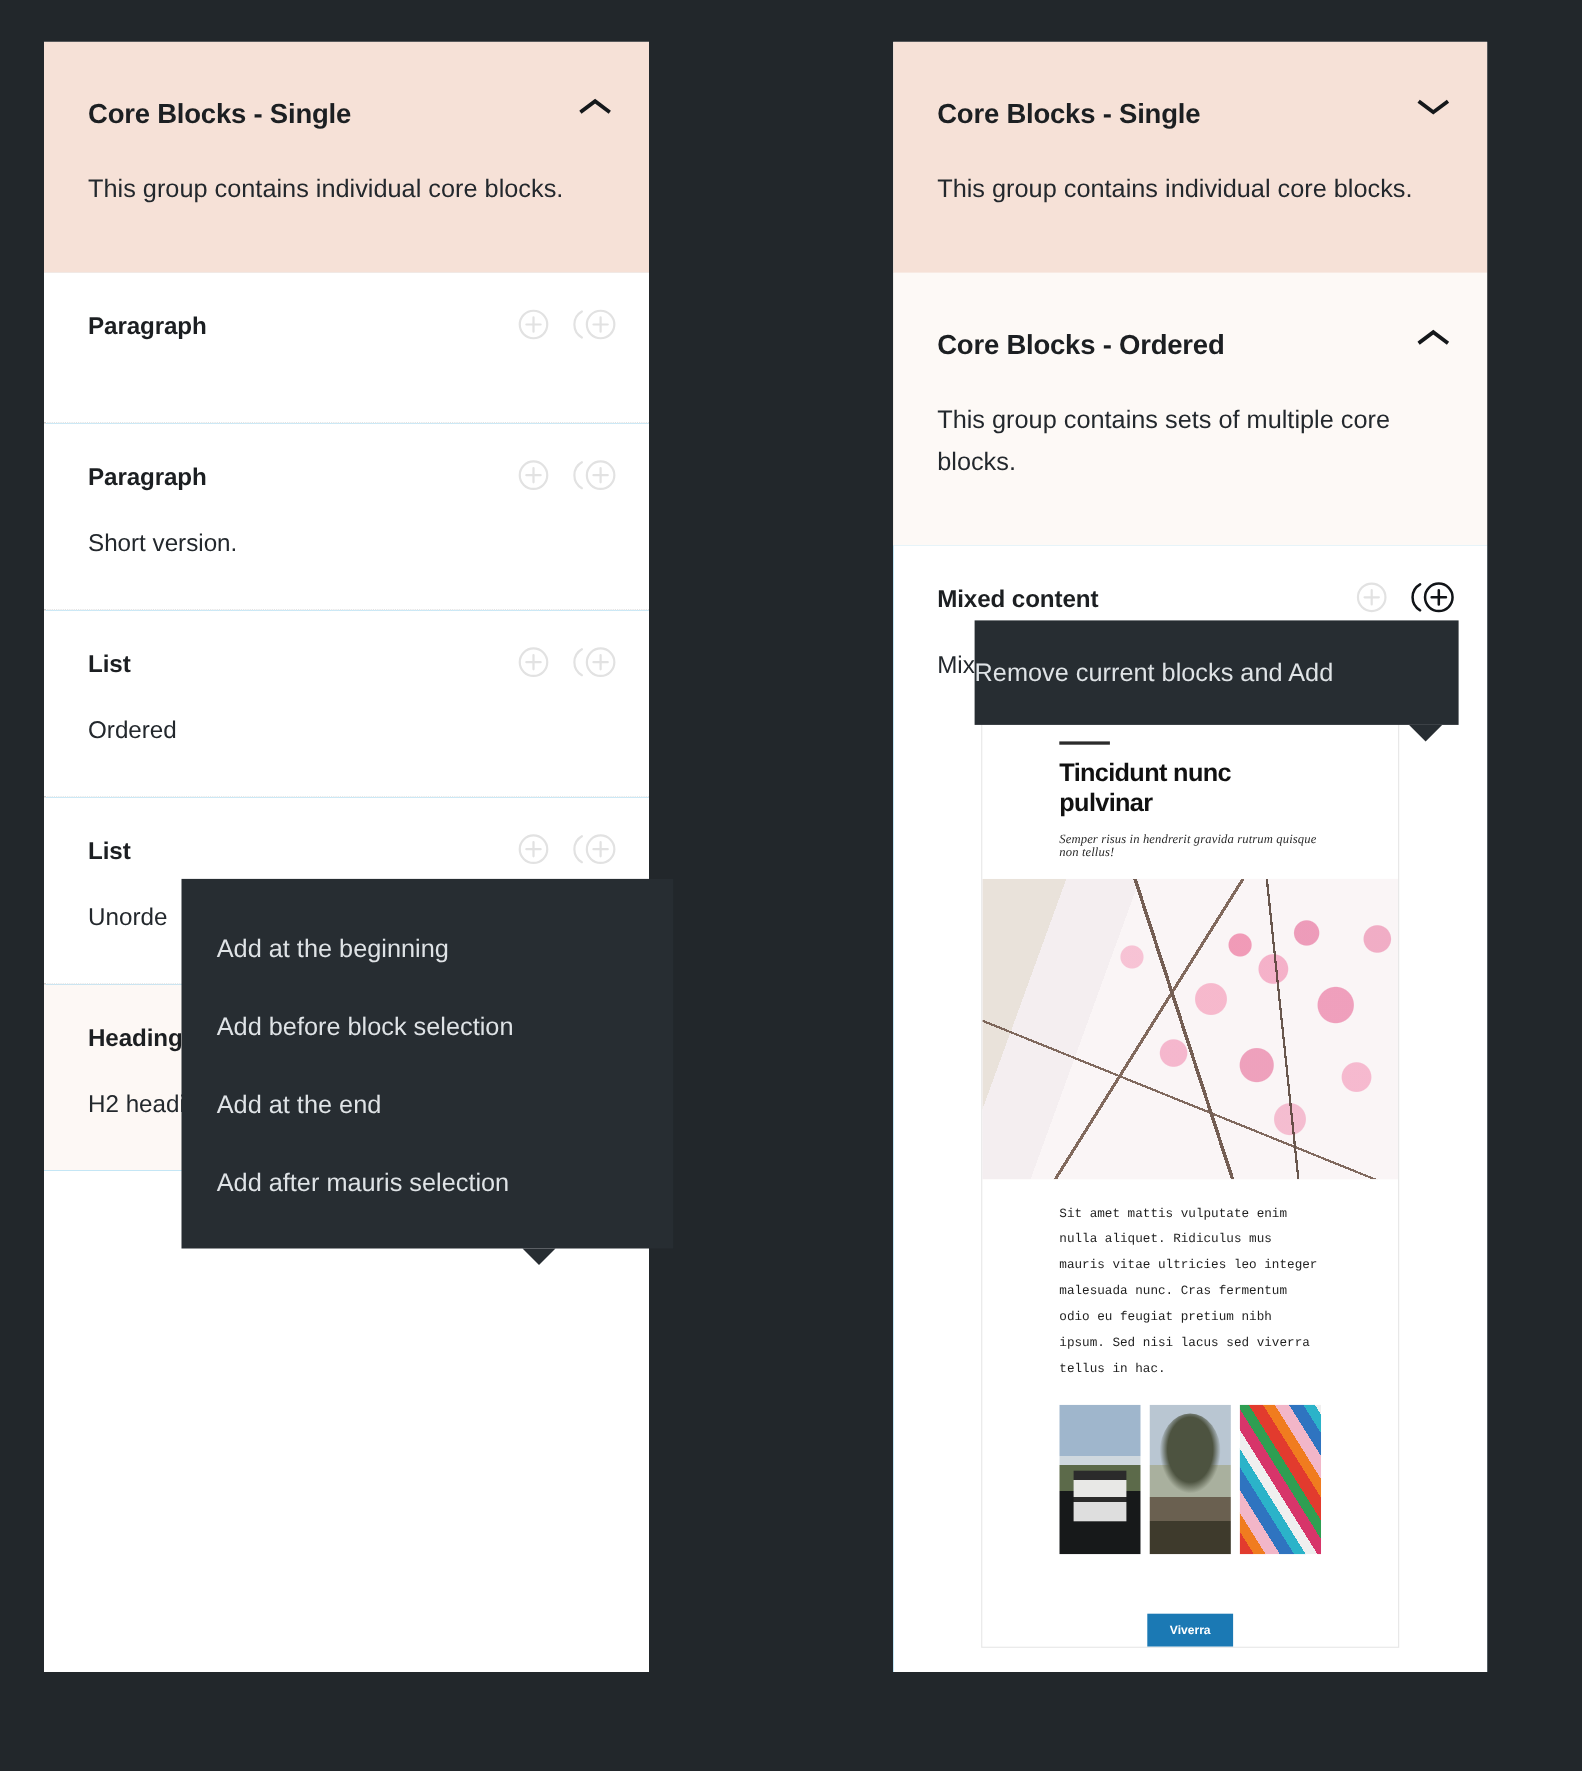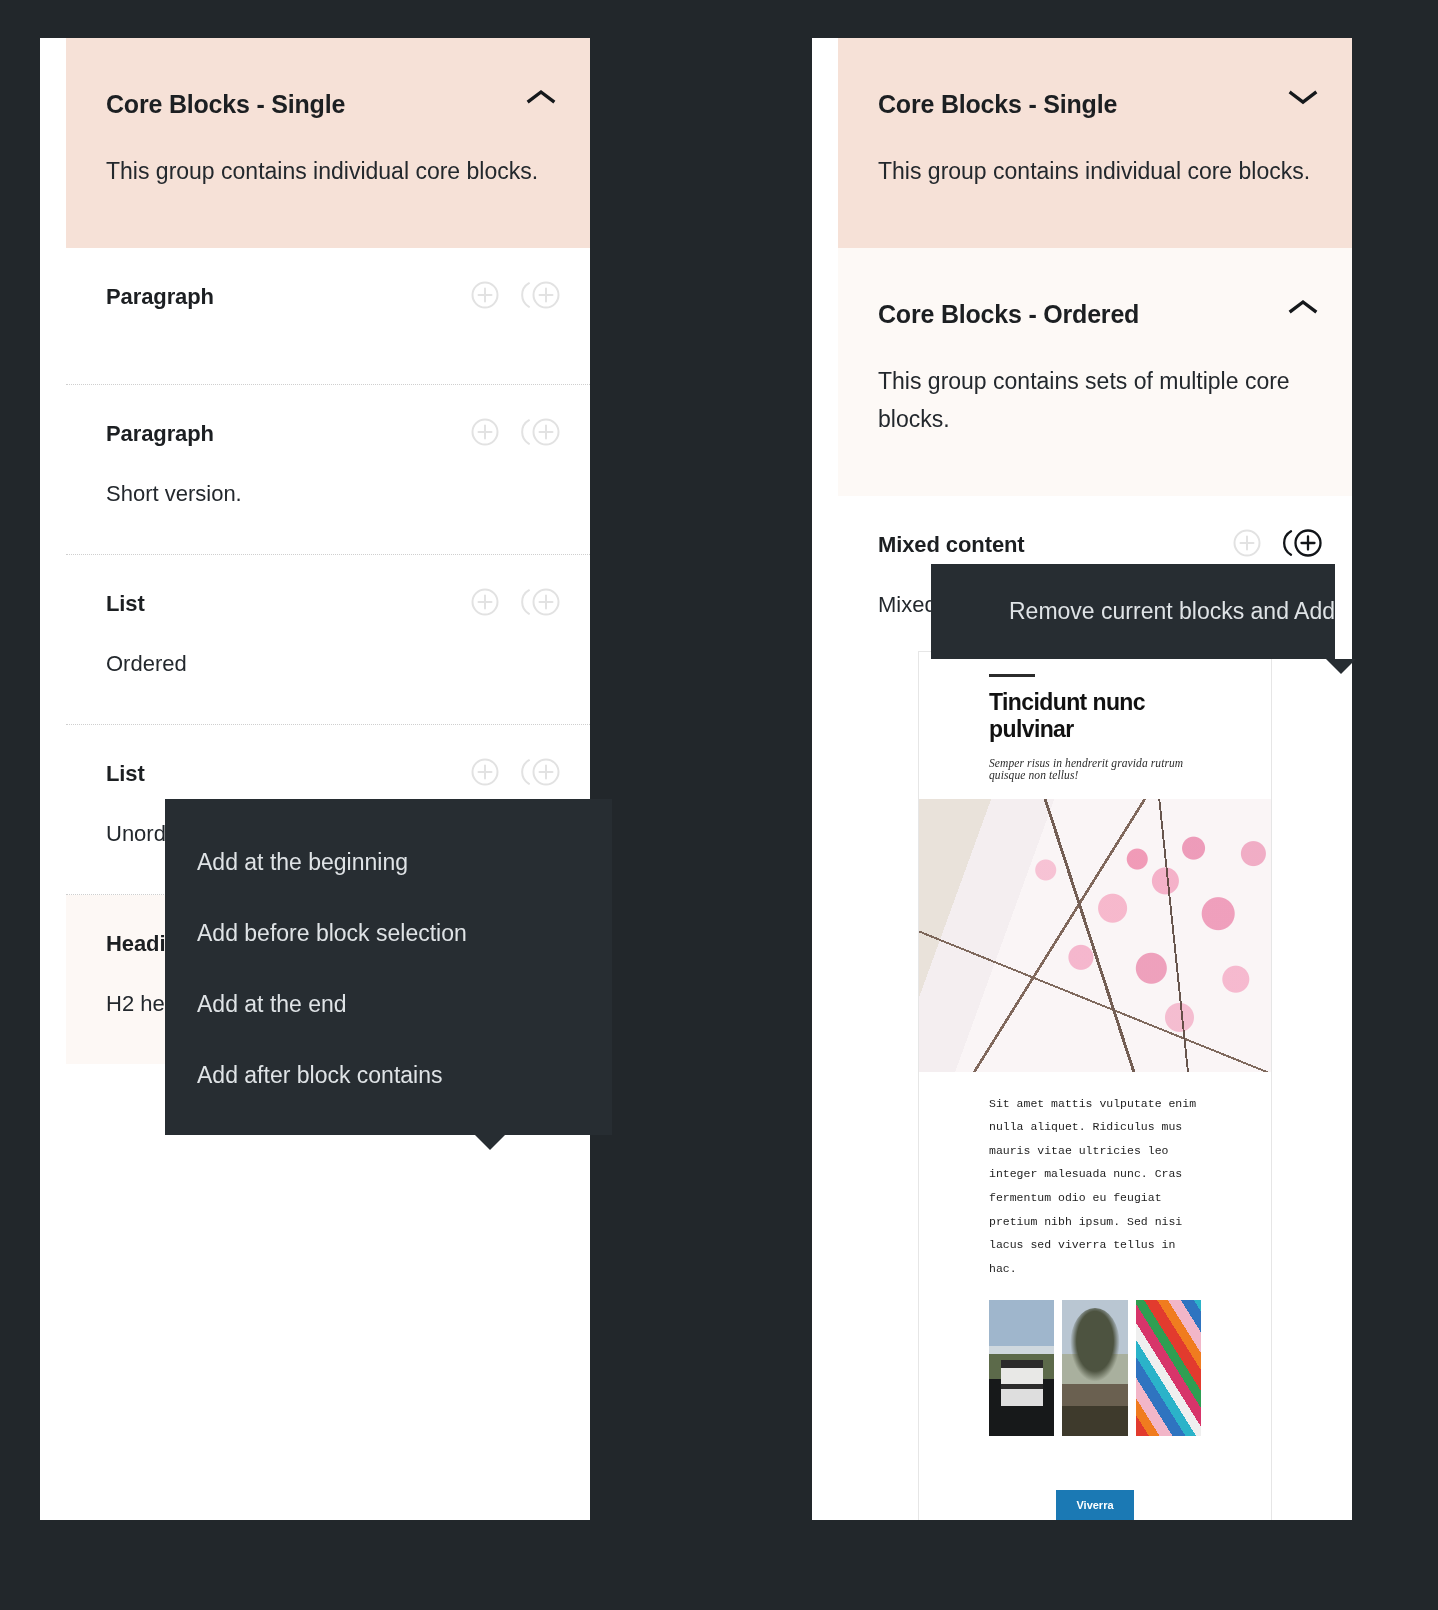--- a/index.html
+++ b/index.html
@@ -9,21 +9,20 @@
     font-family: "Liberation Sans", sans-serif;
     overflow: hidden;
   }
   .stage { position: relative; width: 1438px; height: 1610px; }
 
   
   .panel {
     position: absolute;
     background: #ffffff;
     overflow: hidden;
-    padding-left: 26px;
   }
   #panel-left  { left: 40px;  top: 38px; width: 550px; height: 1482px; }
   #panel-right { left: 812px; top: 38px; width: 540px; height: 1482px; }
 
   
   .group {
     position: relative;
     padding: 52px 40px 58px 40px;
   }
   .group.peach  { background: #f6e1d7; }
@@ -113,24 +112,23 @@
   #menu-add::after { left: 310px; }
   .menu-item {
     font-size: 23px;
     color: #dfe3e6;
     padding: 22px 32px 22px 32px;
     cursor: pointer;
     white-space: nowrap;
   }
   #tooltip-remove {
     left: 886px; top: 564px;
-    width: 404px;
+    width: 440px;
     padding: 34px 0;
-    text-align: right;
-    margin-left: 45px;
+    text-align: left;
   }
   #tooltip-remove::after { left: 395px; }
   .tooltip-text {
     font-size: 23px;
     color: #dfe3e6;
   }
 
   
   .preview-card {
     margin: 30px 40px 0 40px;
@@ -435,20 +433,20 @@
           </div>
         </div>
       </div>
     </div>
   </div>
 
   <div class="popover" id="menu-add">
     <div class="menu-item">Add at the beginning</div>
     <div class="menu-item">Add before block selection</div>
     <div class="menu-item">Add at the end</div>
-    <div class="menu-item">Add after block contains</div>
+    <div class="menu-item">Add after mauris selection</div>
   </div>
 
   <div class="popover" id="tooltip-remove">
     <div class="tooltip-text">Remove current blocks and Add</div>
   </div>
 
 </div>
 
 </body></html>

